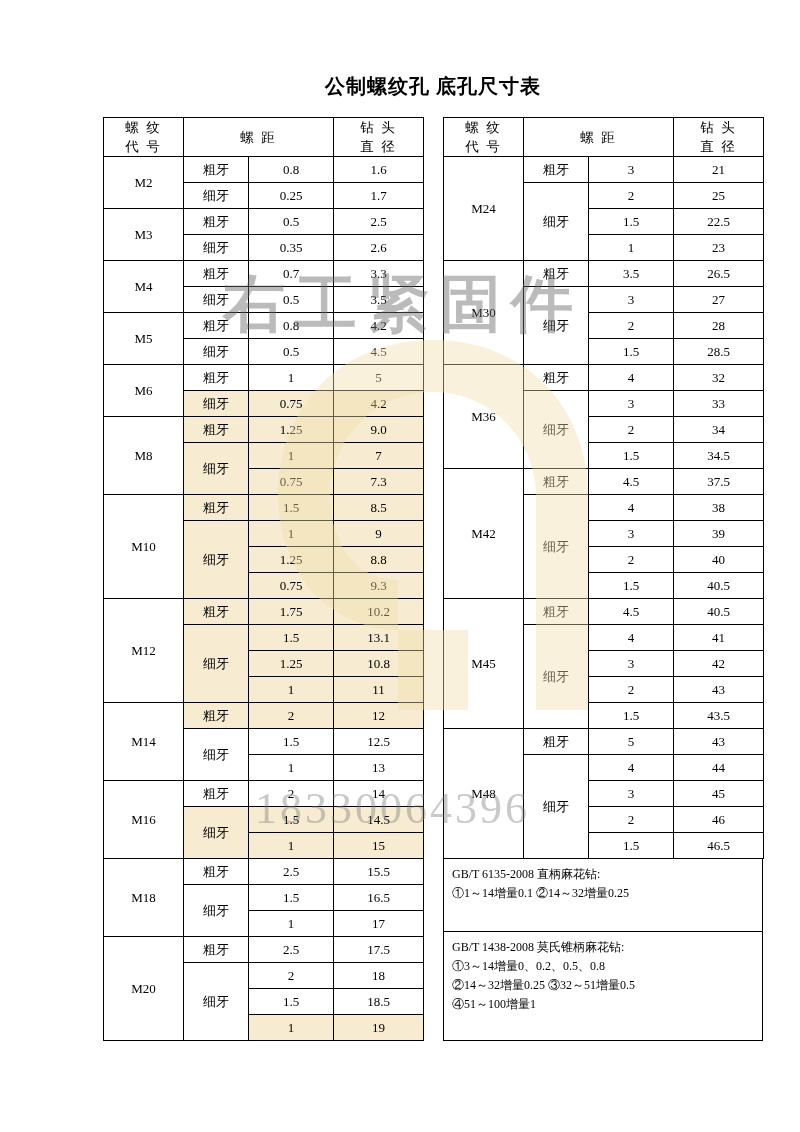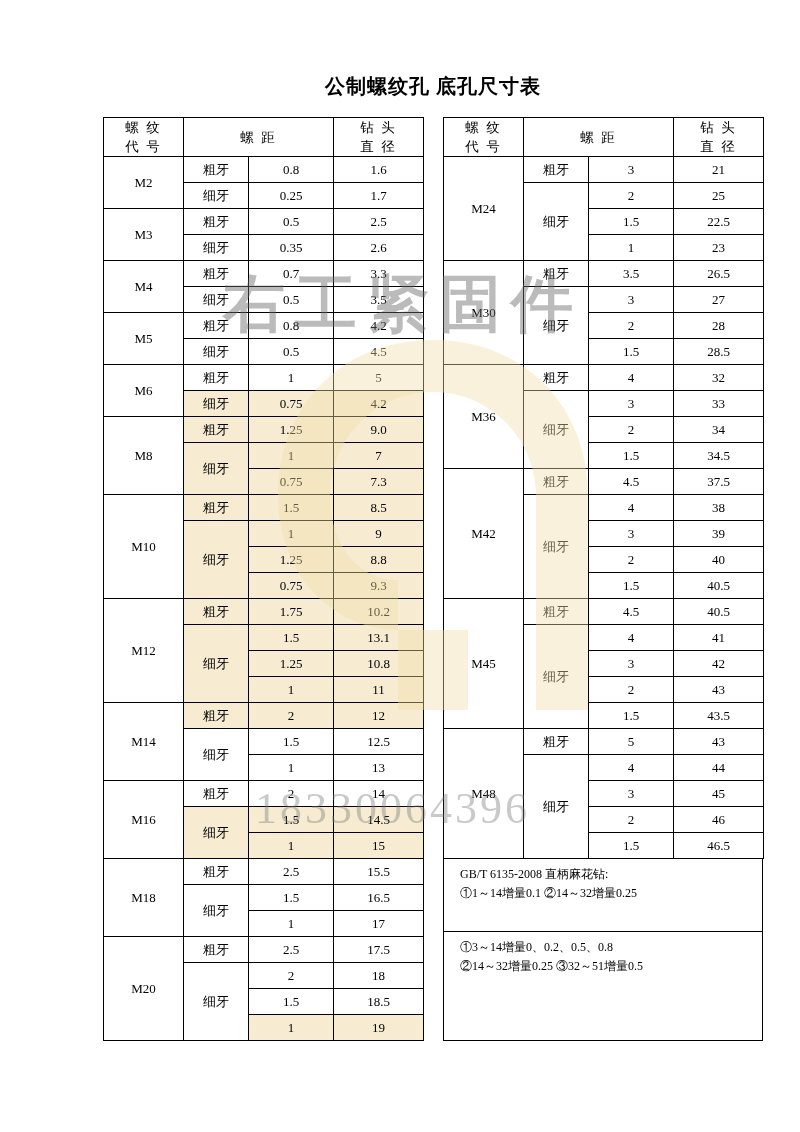--- a/index.html
+++ b/index.html
@@ -105,21 +105,21 @@
 
   .notes {
     position: absolute;
     left: 410px;
     width: 320px;
     border: 1px solid #000;
     border-top: none;
     box-sizing: border-box;
     font-size: 12px;
     line-height: 19px;
-    padding: 6px 8px 7px 16px;
+    padding: 6px 8px 7px 8px;
     z-index: 2;
     background: transparent;
     font-family: "Liberation Serif", serif;
   }
   .notes div { white-space: nowrap; }
   #notes1 { top: 827px; height: 73px; }
   #notes2 { top: 900px; height: 97px; }
 </style>
 </head>
 <body>
@@ -477,17 +477,19 @@
           <td>46.5</td>
         </tr>
       </tbody>
   </table>
 
   <div class="notes" id="notes1" style="top: 859px;">
       <div>GB/T 6135-2008 直柄麻花钻:</div>
       <div>①1～14增量0.1    ②14～32增量0.25</div>
     </div>
   <div class="notes" id="notes2" style="top: 932px; height: 109px;">
+      <div>GB/T 1438-2008 莫氏锥柄麻花钻:</div>
       <div>①3～14增量0、0.2、0.5、0.8</div>
       <div>②14～32增量0.25  ③32～51增量0.5</div>
+      <div>④51～100增量1</div>
     </div>
 
 </div>
 
 </body></html>

